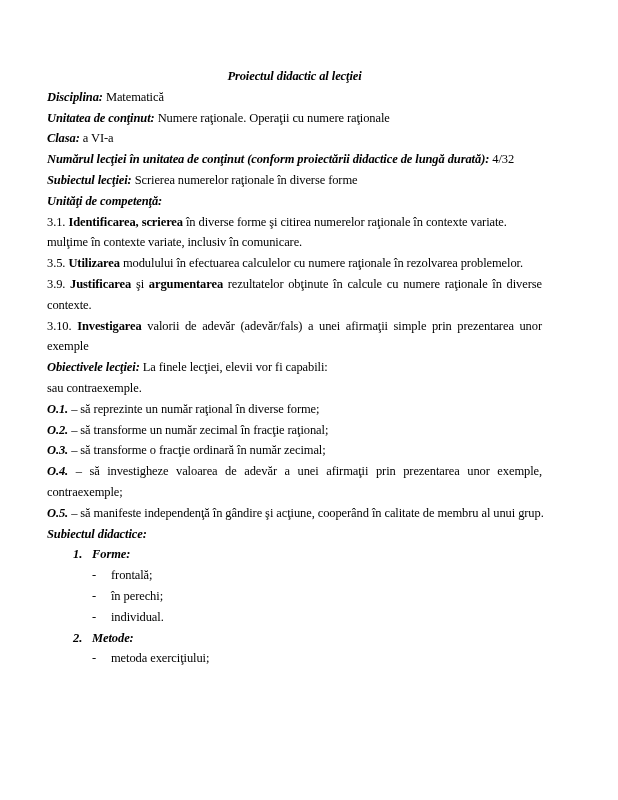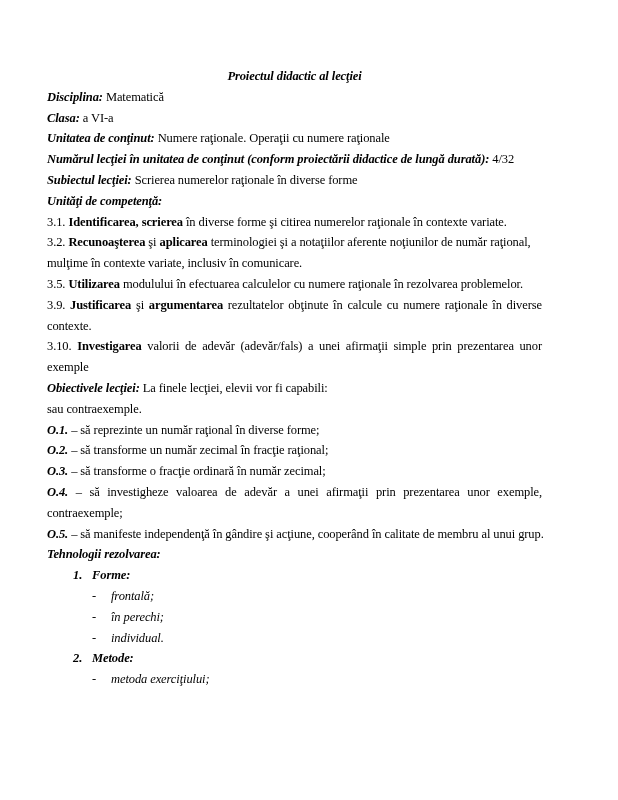--- a/index.html
+++ b/index.html
@@ -32,49 +32,48 @@
     text-align: justify;
     text-align-last: justify;
   }
   .center {
     text-align: center;
     white-space: normal;
   }
   .b  { font-weight: bold; }
   .bi { font-weight: bold; font-style: italic; }
   .num-item  { padding-left: 26px; }
-  .dash-item { padding-left: 45px; font-style: italic; }
+  .dash-item { padding-left: 45px; }
   .marker {
     display: inline-block;
     width: 19px;
   }
 </style>
 </head>
 <body>
 
 <div class="page">
 
   <div class="line center"><span class="bi">Proiectul didactic al lecţiei</span></div>
 
   <div class="line"><span class="bi">Disciplina:</span><span> Matematică</span></div>
 
+  <div class="line"><span class="bi">Unitatea de conţinut:</span><span> Numere raţionale. Operaţii cu numere raţionale</span></div>
+
   <div class="line"><span class="bi">Clasa:</span><span> a VI-a</span></div>
-
-  <div class="line"><span class="bi">Unitatea de conţinut:</span><span> Numere raţionale. Operaţii cu numere raţionale</span></div>
 
   <div class="line"><span class="bi">Numărul lecţiei în unitatea de conţinut (conform proiectării didactice de lungă durată):</span><span> 4/32</span></div>
 
   <div class="line"><span class="bi">Subiectul lecţiei:</span><span> Scrierea numerelor raţionale în diverse forme</span></div>
 
 
   <div class="line"><span class="bi">Unităţi de competenţă:</span></div>
 
   <div class="line"><span>3.1. </span><span class="b">Identificarea, scrierea</span><span> în diverse forme şi citirea numerelor raţionale în contexte variate.</span></div>
 
-  <div class="line"><span>3.2. </span><span class="b">Recunoaşterea</span><span> şi </span><span class="b">aplicarea</span><span> terminologiei şi a notaţiilor aferente noţiunilor de număr raţional,</span></div>
 
   <div class="line"><span>mulţime în contexte variate, inclusiv în comunicare.</span></div>
 
   <div class="line"><span>3.5. </span><span class="b">Utilizarea</span><span> modulului în efectuarea calculelor cu numere raţionale în rezolvarea problemelor.</span></div>
 
   <div class="line just"><span>3.9. </span><span class="b">Justificarea</span><span> şi </span><span class="b">argumentarea</span><span> rezultatelor obţinute în calcule cu numere raţionale în diverse</span></div>
 
   <div class="line"><span>contexte.</span></div>
 
   <div class="line just"><span>3.10. </span><span class="b">Investigarea</span><span> valorii de adevăr (adevăr/fals) a unei afirmaţii simple prin prezentarea unor exemple</span></div>
@@ -89,21 +88,21 @@
 
   <div class="line"><span class="bi">O.3.</span><span> – să transforme o fracţie ordinară în număr zecimal;</span></div>
 
   <div class="line just"><span class="bi">O.4.</span><span> – să investigheze valoarea de adevăr a unei afirmaţii prin prezentarea unor exemple,</span></div>
 
   <div class="line"><span>contraexemple;</span></div>
 
   <div class="line"><span class="bi">O.5.</span><span> – să manifeste independenţă în gândire şi acţiune, cooperând în calitate de membru al unui grup.</span></div>
 
 
-  <div class="line"><span class="bi">Tehnologii rezolvarea:</span></div>
+  <div class="line"><span class="bi">Subiectul didactice:</span></div>
 
   <div class="line num-item"><span class="bi marker">1.</span><span class="bi">Forme:</span></div>
 
   <div class="line dash-item"><span class="marker">-</span><span>frontală;</span></div>
 
   <div class="line dash-item"><span class="marker">-</span><span>în perechi;</span></div>
 
   <div class="line dash-item"><span class="marker">-</span><span>individual.</span></div>
 
   <div class="line num-item"><span class="bi marker">2.</span><span class="bi">Metode:</span></div>

